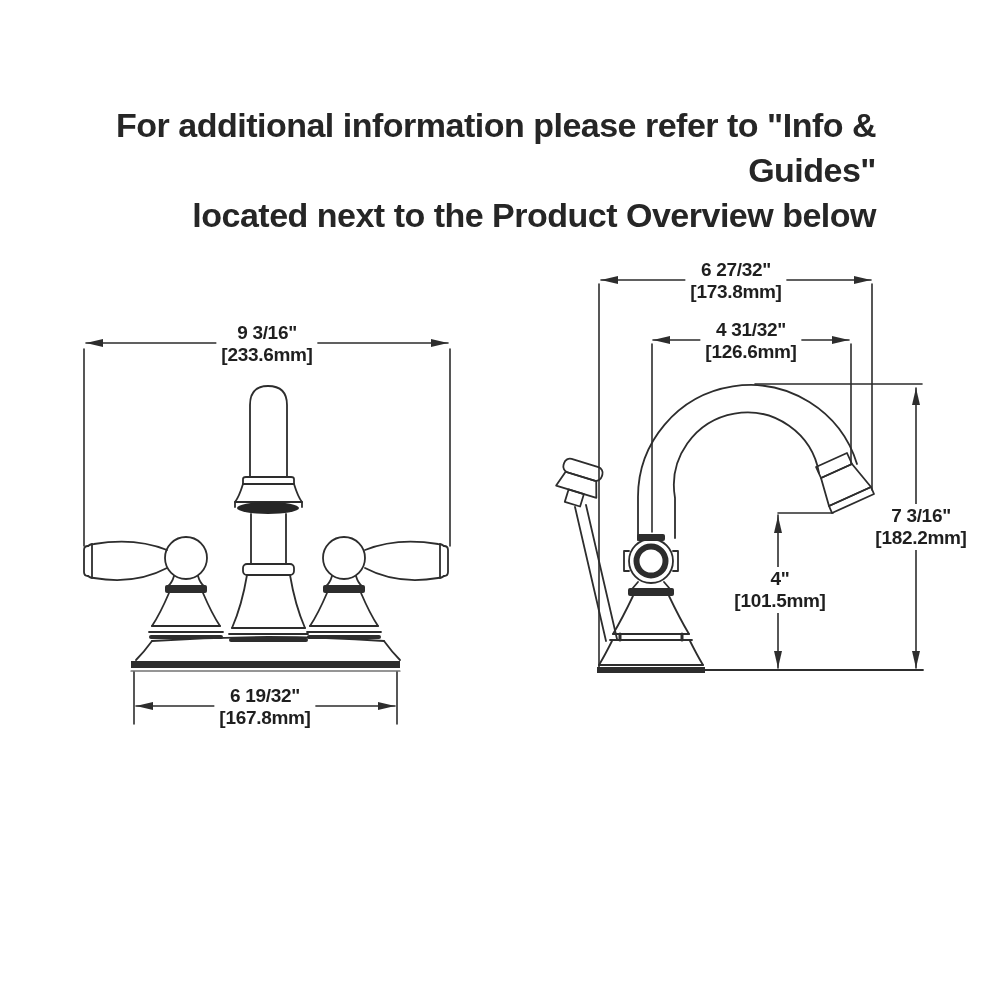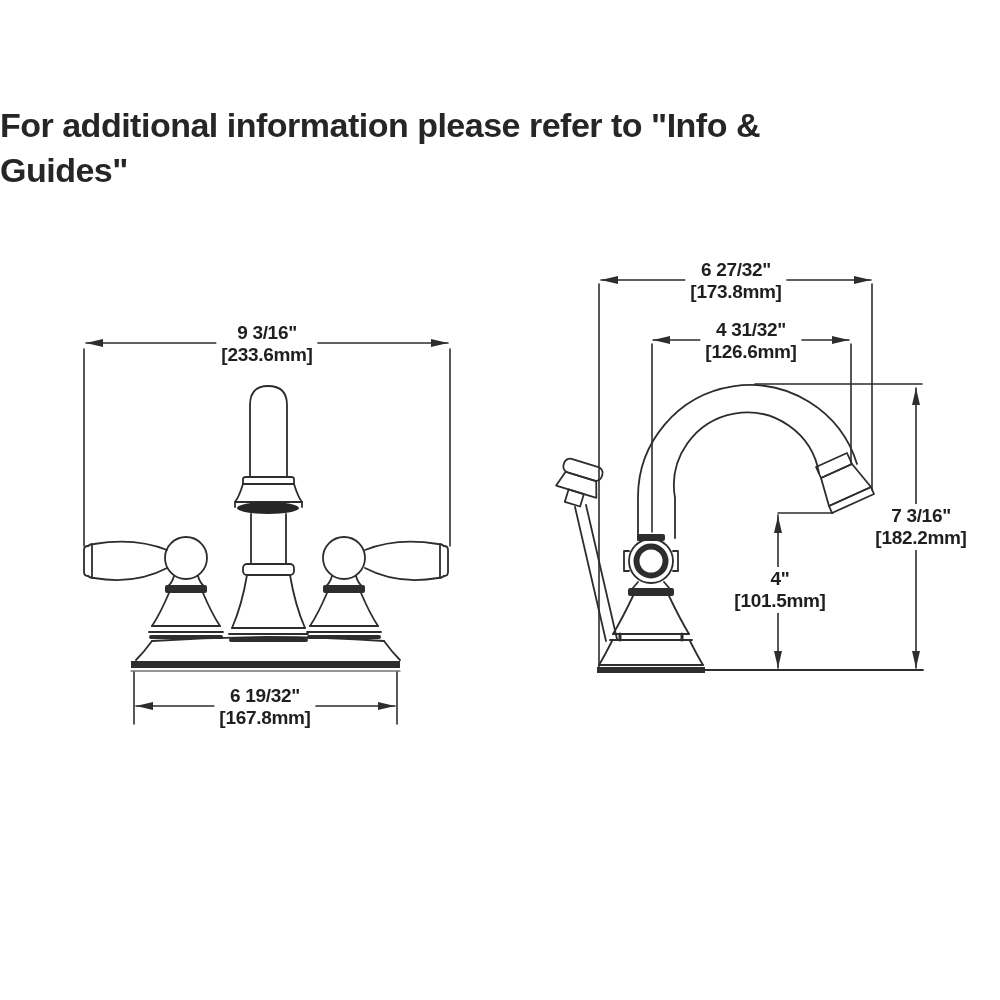--- a/index.html
+++ b/index.html
@@ -2,36 +2,37 @@
 <html><head>
 <meta charset="utf-8">
 <style>
   html,body{margin:0;padding:0;}
   body{
     width:1000px;height:1000px;position:relative;background:#ffffff;
     font-family:"Liberation Sans", sans-serif;overflow:hidden;
   }
   .header{
     position:absolute;top:103px;left:0;width:876px;
-    text-align:left;font-weight:bold;font-size:34px;line-height:45px;
+    text-align:right;font-weight:bold;font-size:34px;line-height:45px;
     color:#262626;letter-spacing:-0.5px;
   }
   .drawing{position:absolute;left:0;top:0;}
   .dim-label{
     position:absolute;transform:translate(-50%,-50%);
     background:#ffffff;padding:1px 5px;text-align:center;
     font-weight:bold;font-size:19px;line-height:22px;color:#1f1f1f;
     white-space:nowrap;letter-spacing:-0.3px;
   }
 </style>
 </head>
 <body>
 
 <div class="header">
   <div>For additional information please refer to "Info &amp; Guides"</div>
+  <div>located next to the Product Overview below</div>
 </div>
 
 <svg class="drawing" width="1000" height="1000" viewBox="0 0 1000 1000" fill="none" stroke="#2d2d2d" stroke-width="1.8" stroke-linecap="round" stroke-linejoin="round">
 
   <g>
 
     <path d="M250,477 L250,405 Q250,386 268,386 Q287,386 287,405 L287,477"></path>
 
     <g>
       <path d="M243,484 L243,479 Q243,477 246,477 L291,477 Q294,477 294,479 L294,484"></path>

